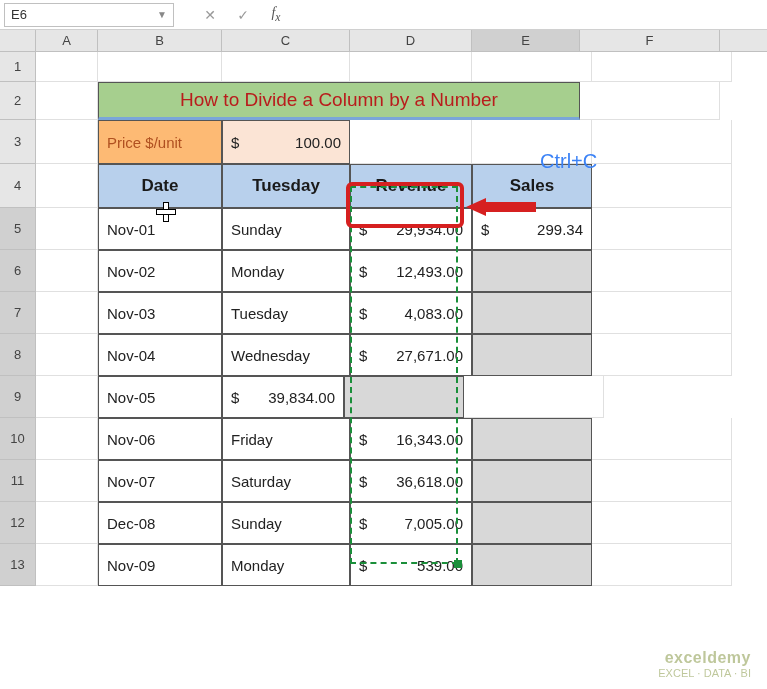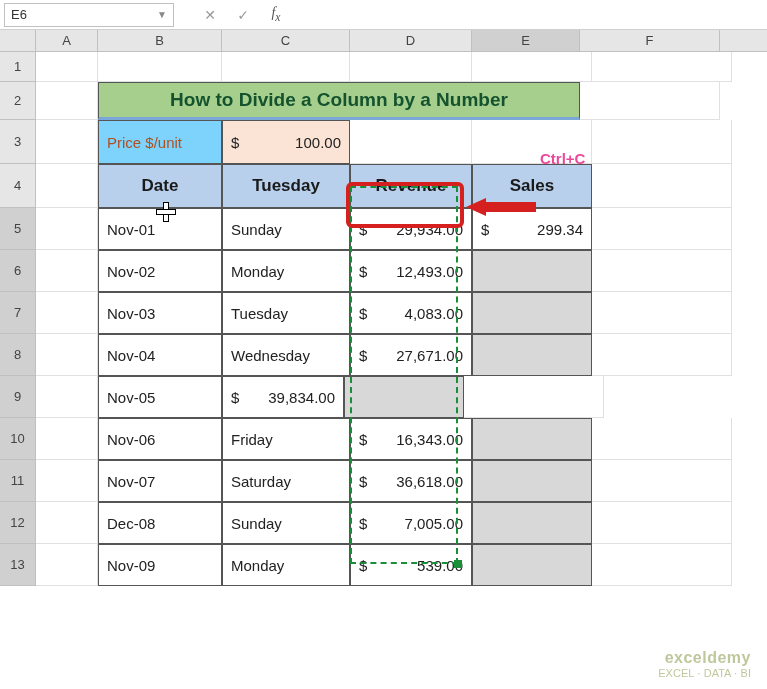--- a/index.html
+++ b/index.html
@@ -28,40 +28,40 @@
 .row { display: flex; }
 .rh { width: 36px; border-right: 1px solid #c0c0c0; border-bottom: 1px solid #c0c0c0; background: #e6e6e6; text-align: center; font-size: 13px; color: #444; display: flex; align-items: center; justify-content: center; }
 .rh.sel { background: #d0d0d0; }
 .cell { border-right: 1px solid #e0e0e0; border-bottom: 1px solid #e0e0e0; display: flex; align-items: center; padding: 0 6px; font-size: 15px; color: #222; position: relative; }
 .cA { width: 62px; } .cB { width: 124px; } .cC { width: 128px; } .cD { width: 122px; } .cE { width: 120px; } .cF { width: 140px; }
 
 .r1 { height: 30px; } .r2 { height: 38px; } .r3 { height: 44px; } .r4 { height: 44px; }
 .rdata { height: 42px; }
 
 
-.title-merge { width: 482px; background: #a6cf8e; border: 1px solid #555; font-weight: bold; font-size: 19px; justify-content: center; color: #14532d; }
-.price-label { background: #7dd3fc; border: 1px solid #555; color: #b05020; font-size: 15px; padding-left: 8px; }
+.title-merge { width: 482px; background: #a6cf8e; border: 1px solid #555; font-weight: normal; font-size: 19px; justify-content: center; color: #b91c1c; }
+.price-label { background: #fdba74; border: 1px solid #555; color: #b05020; font-size: 15px; padding-left: 8px; }
 .price-val { background: #fbe4d5; border: 1px solid #555; font-size: 15px; justify-content: space-between; padding: 0 8px; }
 .hdr { background: #b8d0ec; border: 1px solid #555; font-weight: bold; font-size: 17px; justify-content: center; color: #1a1a1a; }
 .tcell { border: 1px solid #555; background: #fff; }
 .tcell.money { justify-content: space-between; padding: 0 8px; font-size: 15px; }
 .tcell.date, .tcell.wd { padding-left: 8px; font-size: 15px; }
 .sales-sel { background: #d8d8d8; }
 
 
 .marquee { position: absolute; border: 2px dashed #1a8f3a; pointer-events: none; }
 .marquee-outer { left: 350px; top: 156px; width: 108px; height: 378px; }
 .fill-handle { position: absolute; width: 8px; height: 8px; background: #1a8f3a; left: 454px; top: 530px; }
 
 
 .red-box { position: absolute; border: 4px solid #d62020; border-radius: 6px; left: 346px; top: 152px; width: 118px; height: 46px; pointer-events: none; }
 
 .arrow { position: absolute; left: 466px; top: 168px; width: 70px; height: 18px; pointer-events: none; }
 .arrow svg { width: 100%; height: 100%; }
-.ctrlc { position: absolute; left: 540px; top: 120px; color: #ec4899; font-weight: bold; font-size: 15px; }
+.ctrlc { position: absolute; left: 540px; top: 120px; color: #3b82f6; font-weight: normal; font-size: 20px; }
 
 
 .wm { position: absolute; right: 16px; bottom: 10px; opacity: 0.55; font-size: 11px; color: #8a9a4a; text-align: right; }
 .wm .big { font-size: 16px; font-weight: bold; letter-spacing: 0.5px; }
 
 
 .cursor-cross { position: absolute; left: 156px; top: 172px; width: 18px; height: 18px; pointer-events: none; }
 .cursor-cross::before, .cursor-cross::after { content: ''; position: absolute; background: #fff; border: 1px solid #000; }
 .cursor-cross::before { left: 7px; top: 0; width: 4px; height: 18px; }
 .cursor-cross::after { top: 7px; left: 0; height: 4px; width: 18px; }

